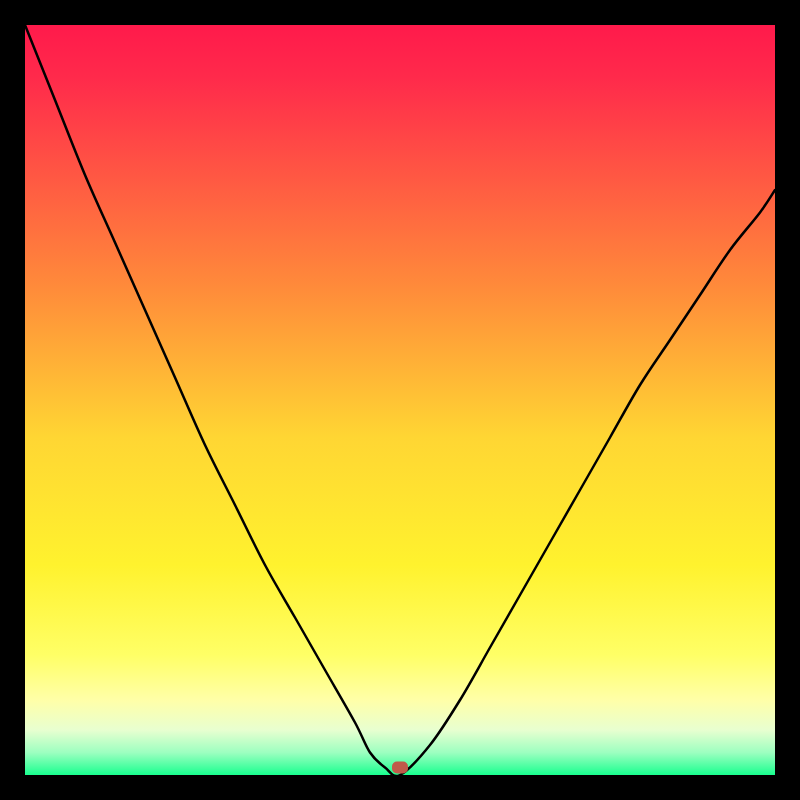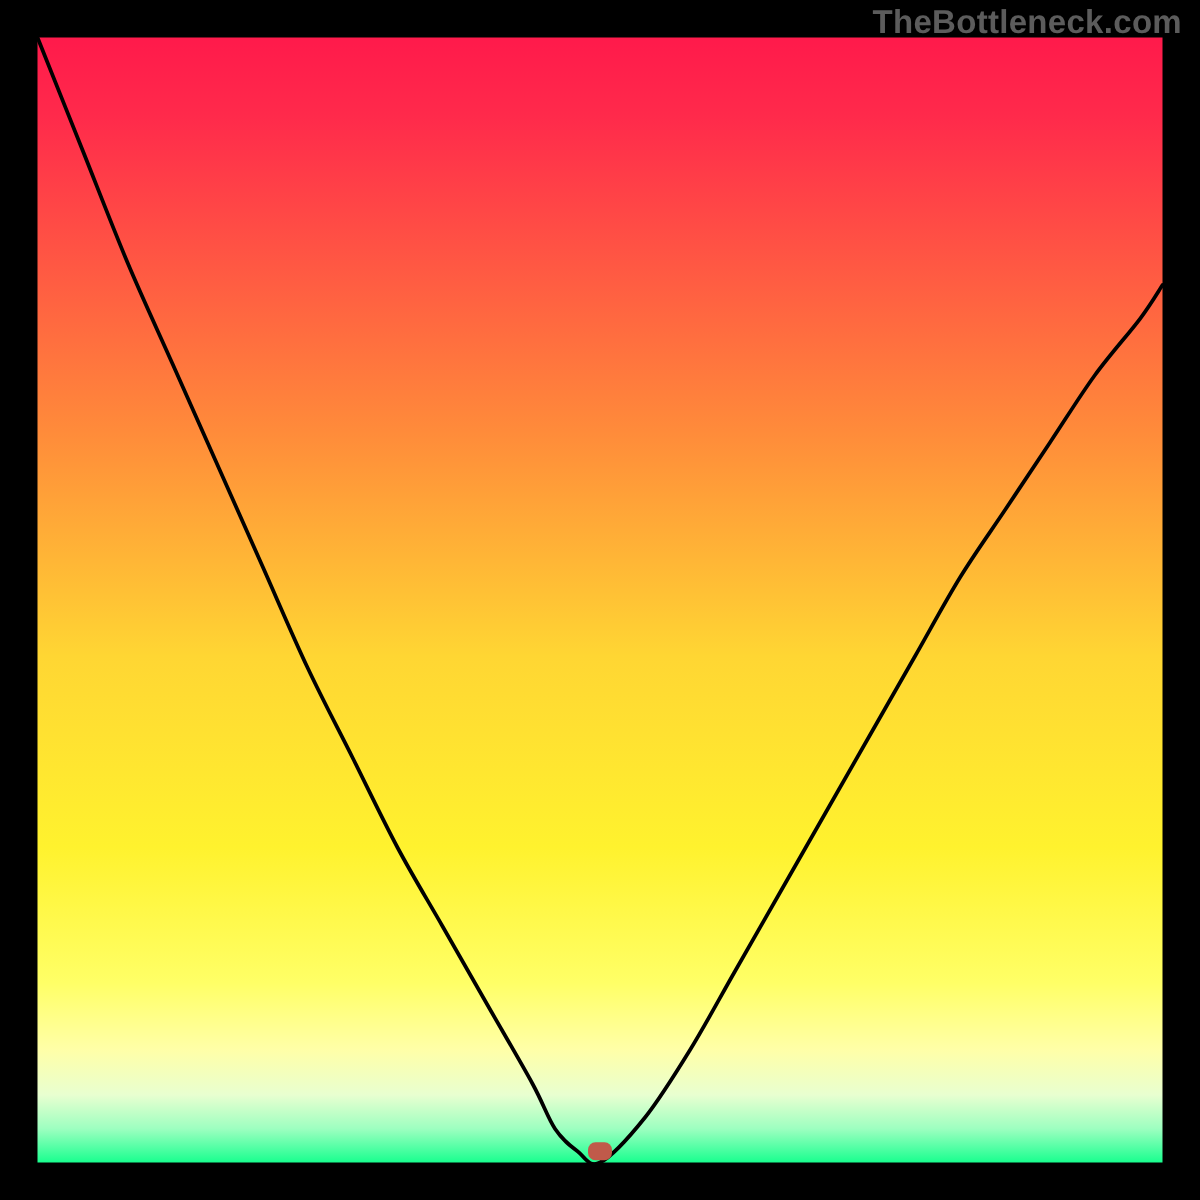--- a/index.html
+++ b/index.html
@@ -19,21 +19,20 @@
     color: #5c5c5c;
     letter-spacing: 0.2px;
     z-index: 5;
   }
   svg { display: block; }
 </style>
 </head>
 <body>
 
 <div class="frame">
-  <div class="watermark">TheBottleneck.com</div>
   <svg id="chart-svg" width="800" height="800" viewBox="0 0 800 800">
     <defs>
       <linearGradient id="bg-grad" x1="0" y1="0" x2="0" y2="1">
           <stop offset="0%" stop-color="#ff1a4b"></stop>
           <stop offset="7.000000000000001%" stop-color="#ff2a4b"></stop>
           <stop offset="35%" stop-color="#ff8b3a"></stop>
           <stop offset="55.00000000000001%" stop-color="#ffd633"></stop>
           <stop offset="72%" stop-color="#fff22e"></stop>
           <stop offset="84%" stop-color="#ffff66"></stop>
           <stop offset="90%" stop-color="#ffffa8"></stop>

